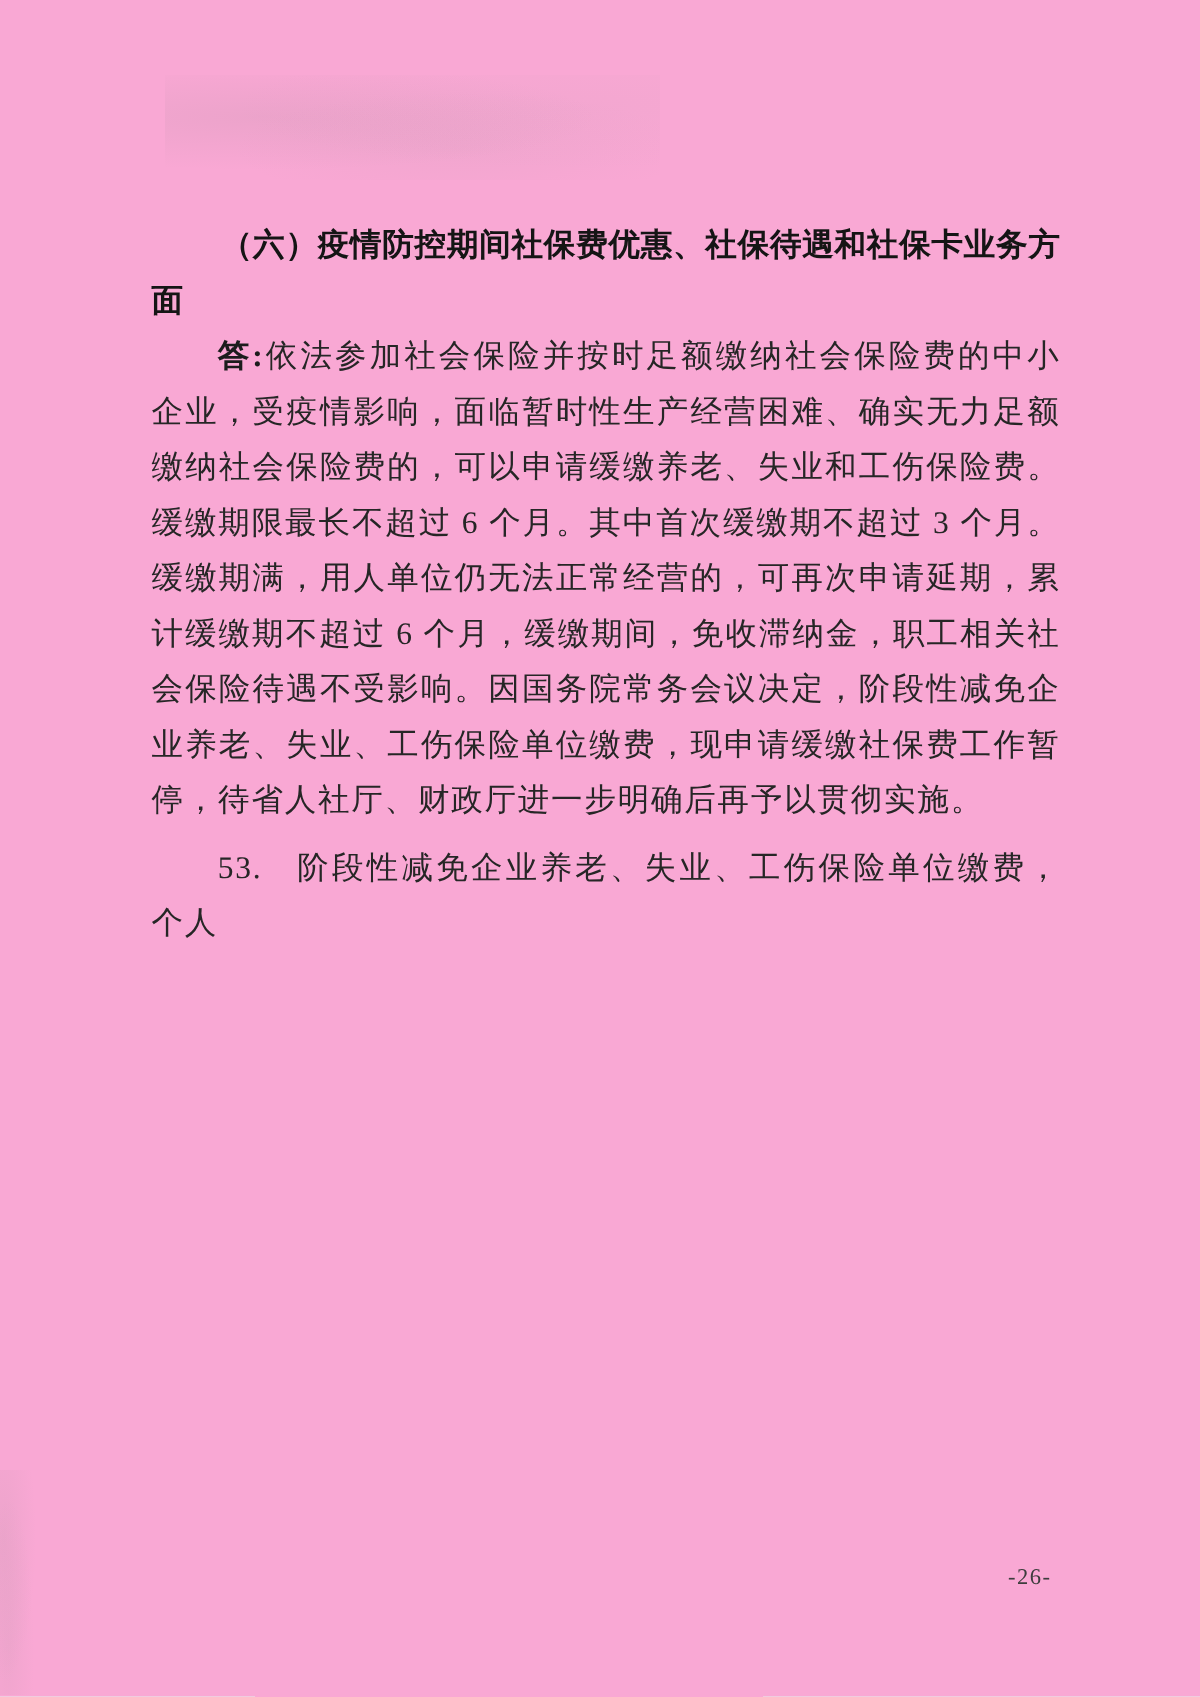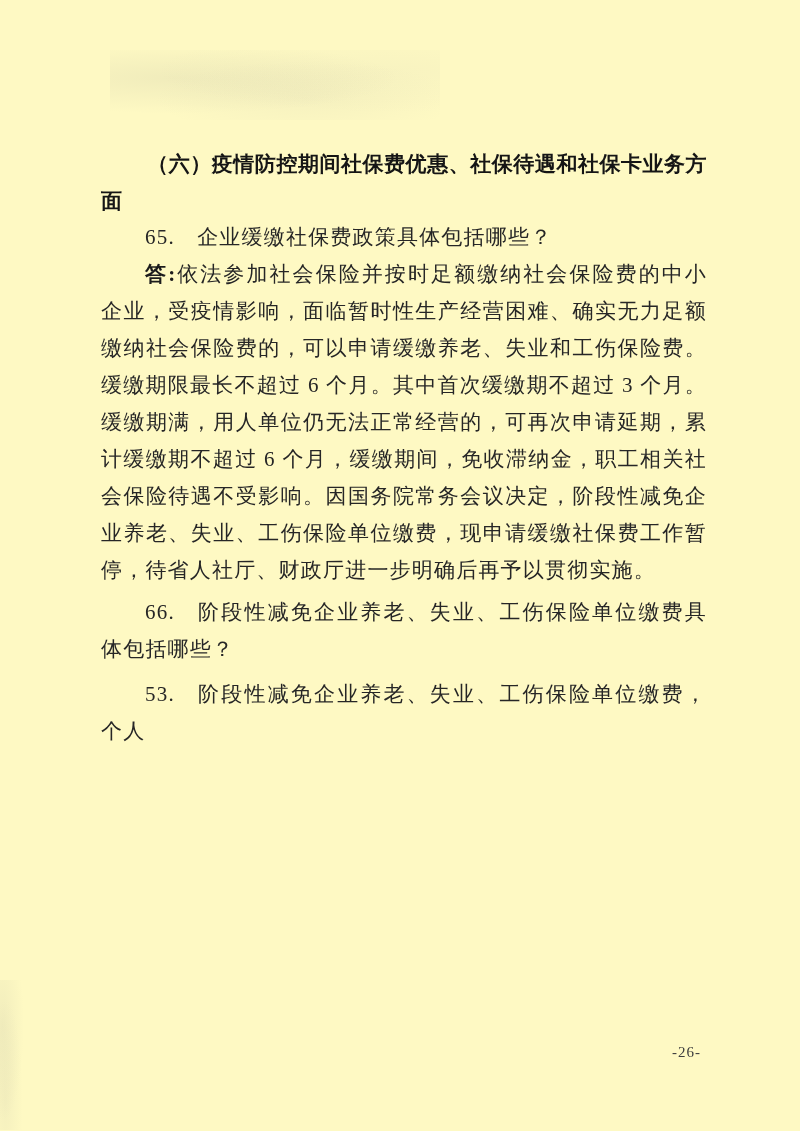--- a/index.html
+++ b/index.html
@@ -4,21 +4,21 @@
 <style>
   html, body {
     margin: 0;
     padding: 0;
     background: #e8e8e8;
   }
   .page {
     position: relative;
     width: 800px;
     height: 1131px;
-    background: #fef9c3;
+    background: #f9a8d4;
     overflow: hidden;
     font-family: "Liberation Serif", "DejaVu Serif", serif;
   }
   
   .smudge-top {
     position: absolute;
     left: 110px; top: 50px;
     width: 330px; height: 70px;
     background:
       radial-gradient(ellipse at 20% 40%, rgba(120,120,120,0.10), rgba(120,120,120,0) 60%),
@@ -80,25 +80,23 @@
 
 <div class="page">
 
   <div class="smudge-top"></div>
   <div class="smudge-left"></div>
 
   <div class="content">
 
     <h2 class="heading">（六）疫情防控期间社保费优惠、社保待遇和社保卡业务方面</h2>
 
-    <p class="para">65. 企业缓缴社保费政策具体包括哪些？</p>
 
     <p class="para"><span class="answer-label">答:</span><span>依法参加社会保险并按时足额缴纳社会保险费的中小企业，受疫情影响，面临暂时性生产经营困难、确实无力足额缴纳社会保险费的，可以申请缓缴养老、失业和工伤保险费。缓缴期限最长不超过 6 个月。其中首次缓缴期不超过 3 个月。缓缴期满，用人单位仍无法正常经营的，可再次申请延期，累计缓缴期不超过 6 个月，缓缴期间，免收滞纳金，职工相关社会保险待遇不受影响。因国务院常务会议决定，阶段性减免企业养老、失业、工伤保险单位缴费，现申请缓缴社保费工作暂停，待省人社厅、财政厅进一步明确后再予以贯彻实施。</span></p>
 
-    <p class="para gap-sm">66. 阶段性减免企业养老、失业、工伤保险单位缴费具体包括哪些？</p>
 
 
     <p class="para gap-md">53. 阶段性减免企业养老、失业、工伤保险单位缴费，个人</p>
 
   </div>
 
   <div class="pagenum">-26-</div>
 
 </div>
 

